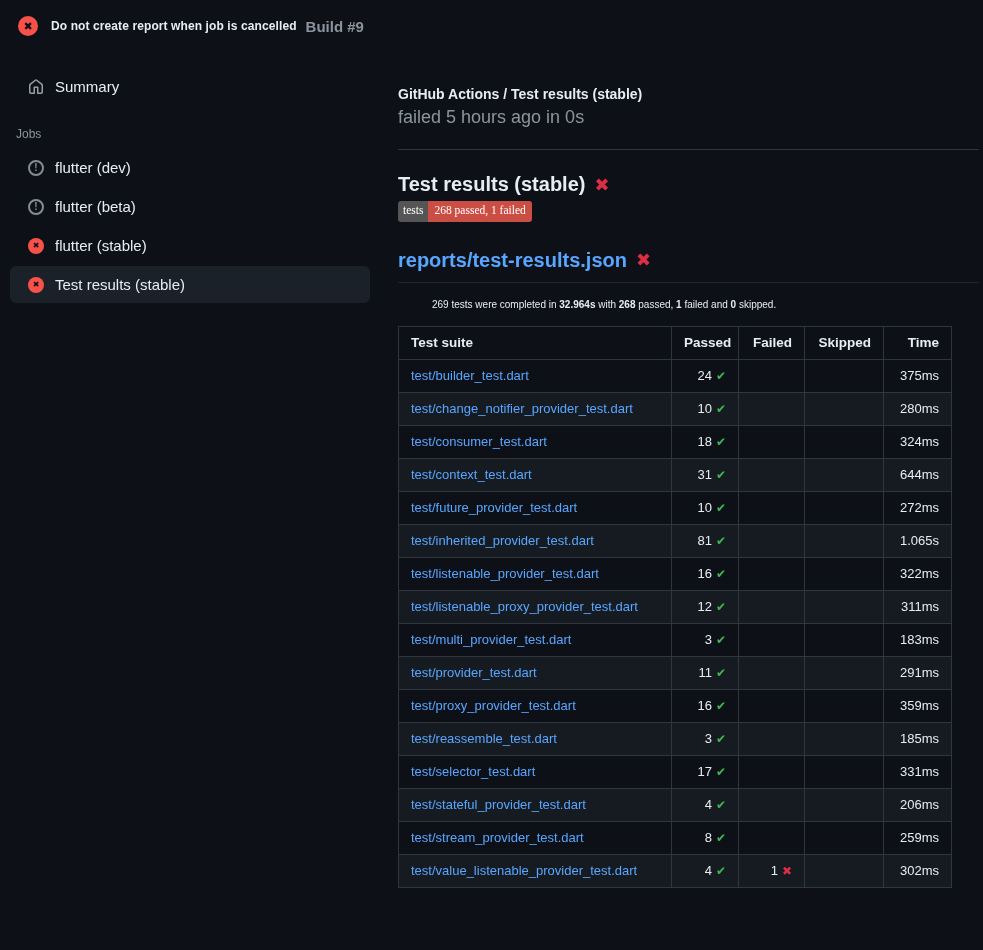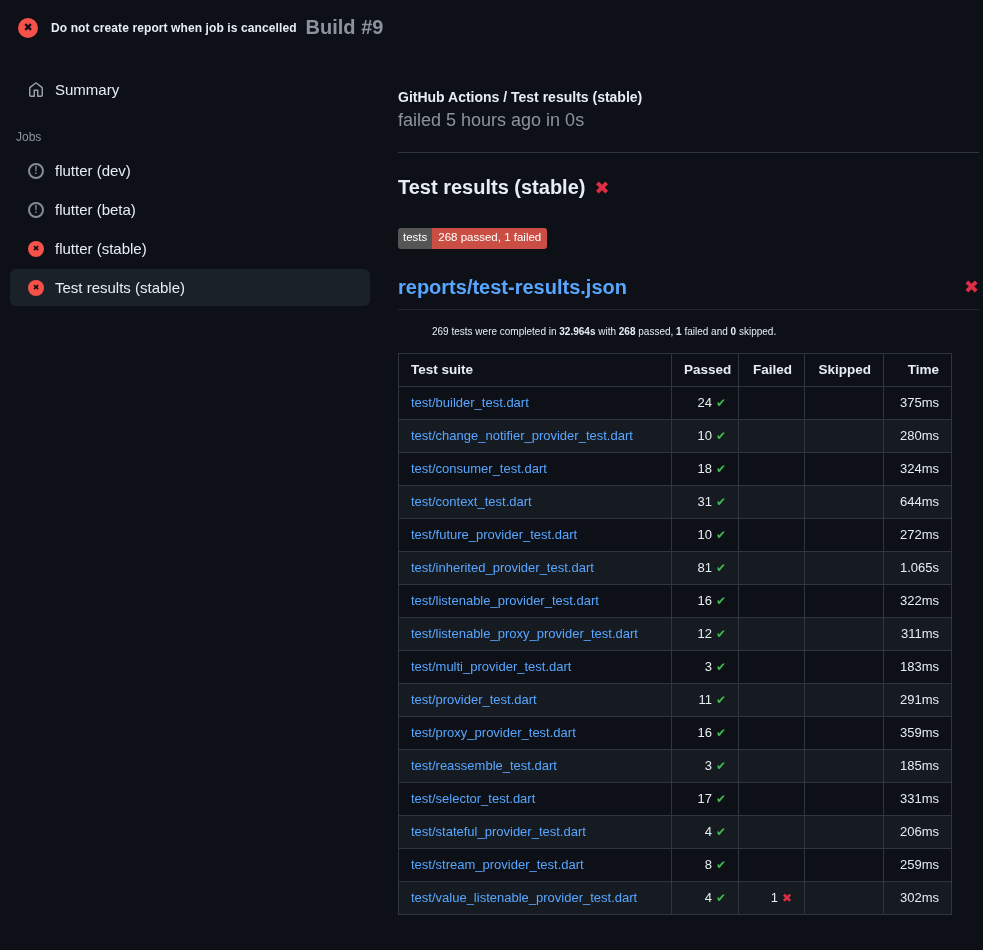--- a/index.html
+++ b/index.html
@@ -16,21 +16,21 @@
   
   .app-header { display: flex; align-items: center; gap: 13px; padding: 16px 16px 14px 18px; }
   .circle-x {
     width: 20px; height: 20px; border-radius: 50%;
     background: var(--danger, #f85149);
     color: var(--page-bg, #0d1117);
     display: flex; align-items: center; justify-content: center;
     font-size: 11px; font-weight: 700; line-height: 1; flex: none;
   }
   .app-title { font-size: 12px; font-weight: 700; letter-spacing: .1px; }
-  .build-no { font-size: 20px; font-weight: 600; color: var(--text-muted, #8b949e); margin-left: -4px; }
+  .build-no { font-size: 15px; font-weight: 600; color: var(--text-muted, #8b949e); margin-left: -4px; }
 
   
   .layout { display: flex; align-items: flex-start; }
 
   
   .sidebar { width: 380px; flex: none; padding-top: 18px; }
   .side-item {
     display: flex; align-items: center; gap: 11px;
     margin: 0 10px 2px; padding: 10px 18px; border-radius: 6px; cursor: pointer;
   }
@@ -47,28 +47,28 @@
   .home-icon svg { display: block; }
 
   
   .main { flex: 1; padding: 36px 4px 0 18px; }
   .breadcrumb { font-weight: 700; font-size: 14px; }
   .run-meta { font-size: 18px; color: var(--text-muted, #8b949e); margin-top: 5px; }
   .divider { height: 1px; background: var(--border, #30363d); margin-top: 21px; }
   .check-title { margin-top: 23px; display: flex; align-items: center; gap: 9px; font-size: 20px; font-weight: 700; }
   .cross-mark { color: var(--cross, #dd2e44); font-size: 18px; font-weight: 700; line-height: 1; }
 
-  .badge { display: inline-flex; margin-top: 29px; font-size: 11.5px; line-height: 1; border-radius: 3px; overflow: hidden; color: #ffffff; }
+  .badge { display: inline-flex; margin-top: 5px; font-size: 11.5px; line-height: 1; border-radius: 3px; overflow: hidden; color: #ffffff; font-family: Liberation Serif, serif; }
   .badge-label { background: var(--badge-label-bg, #555555); padding: 4px 5px 5px; }
   .badge-value { background: var(--badge-value-bg, #cb4e44); padding: 4px 6px 5px; }
 
   .report-heading {
     margin-top: 27px; padding-bottom: 10px;
     border-bottom: 1px solid var(--border-muted, #21262d);
-    display: flex; align-items: center; gap: 9px; justify-content: space-between;
+    display: flex; align-items: center; gap: 9px;
   }
   .report-link { color: var(--link, #58a6ff); font-size: 20px; font-weight: 700; text-decoration: none; }
 
   .summary-line { margin-top: 16px; font-size: 10px; margin-left: 34px; }
   .summary-line b { font-weight: 700; }
 
   
   .results-table { border-collapse: collapse; table-layout: fixed; width: 553px; margin-top: 16px; font-size: 13px; }
   .results-table th, .results-table td { border: 1px solid var(--border, #30363d); padding: 8px 12px; line-height: 16px; }
   .results-table th { font-weight: 700; font-size: 13.5px; text-align: left; }

